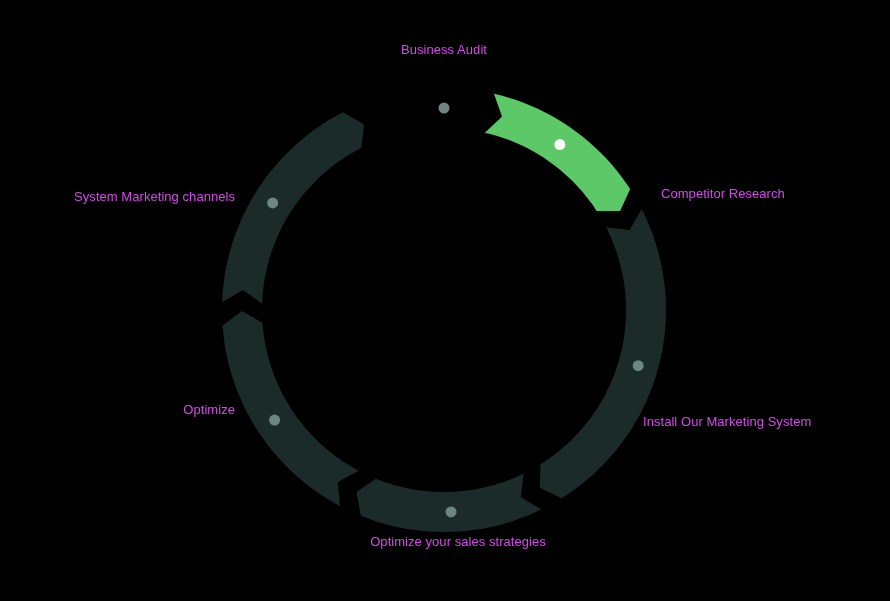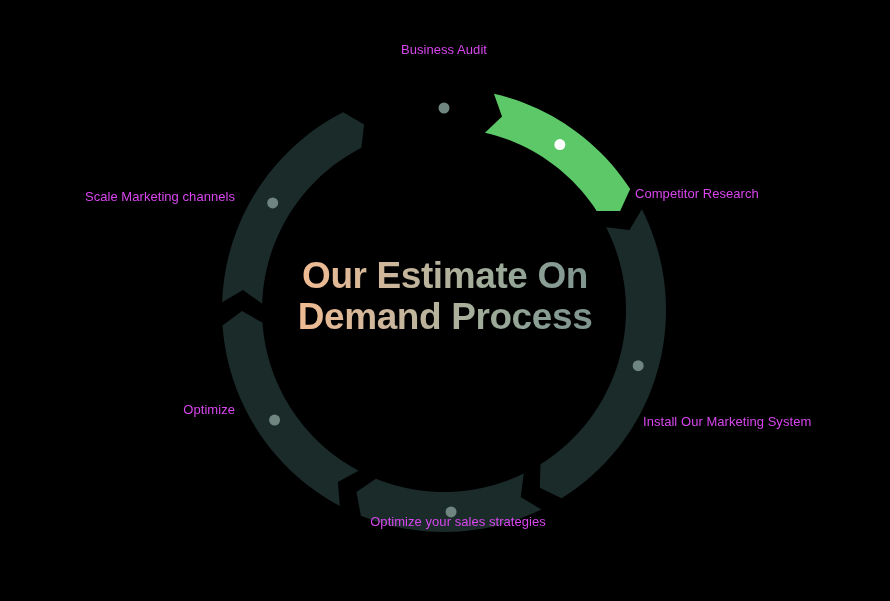--- a/index.html
+++ b/index.html
@@ -77,25 +77,23 @@
     <g id="dots-layer">
         <circle cx="444.00" cy="108.00" r="5.5" fill="#6E8580"></circle>
         <circle cx="559.86" cy="144.53" r="5.5" fill="#FFFFFF"></circle>
         <circle cx="638.17" cy="365.68" r="5.5" fill="#6E8580"></circle>
         <circle cx="451.05" cy="511.88" r="5.5" fill="#6E8580"></circle>
         <circle cx="274.59" cy="420.02" r="5.5" fill="#6E8580"></circle>
         <circle cx="272.69" cy="202.96" r="5.5" fill="#6E8580"></circle>
       </g>
   </svg>
 
-  <div class="center-title">Our Estimate On
-Demand Process</div>
 
   <div id="labels-layer">
       <div class="node-label lbl-anchor-middle" style="left: 444px; top: 42px;">Business Audit</div>
-      <div class="node-label" style="left: 635px; top: 186px;">Competitor Research</div>
+      <div class="node-label" style="left: 661px; top: 186px;">Competitor Research</div>
       <div class="node-label" style="left: 643px; top: 402px; margin-top: 12px;">Install Our Marketing System</div>
-      <div class="node-label lbl-anchor-middle" style="left: 458px; top: 514px;">Optimize your sales strategies</div>
+      <div class="node-label lbl-anchor-middle" style="left: 458px; top: 534px;">Optimize your sales strategies</div>
       <div class="node-label lbl-anchor-end" style="left: 235px; top: 402px;">Optimize</div>
-      <div class="node-label lbl-anchor-end" style="left: 235px; top: 189px;">Scale Marketing channels</div>
+      <div class="node-label lbl-anchor-end" style="left: 235px; top: 189px;">System Marketing channels</div>
     </div>
 
 </div>
 
 </body></html>

